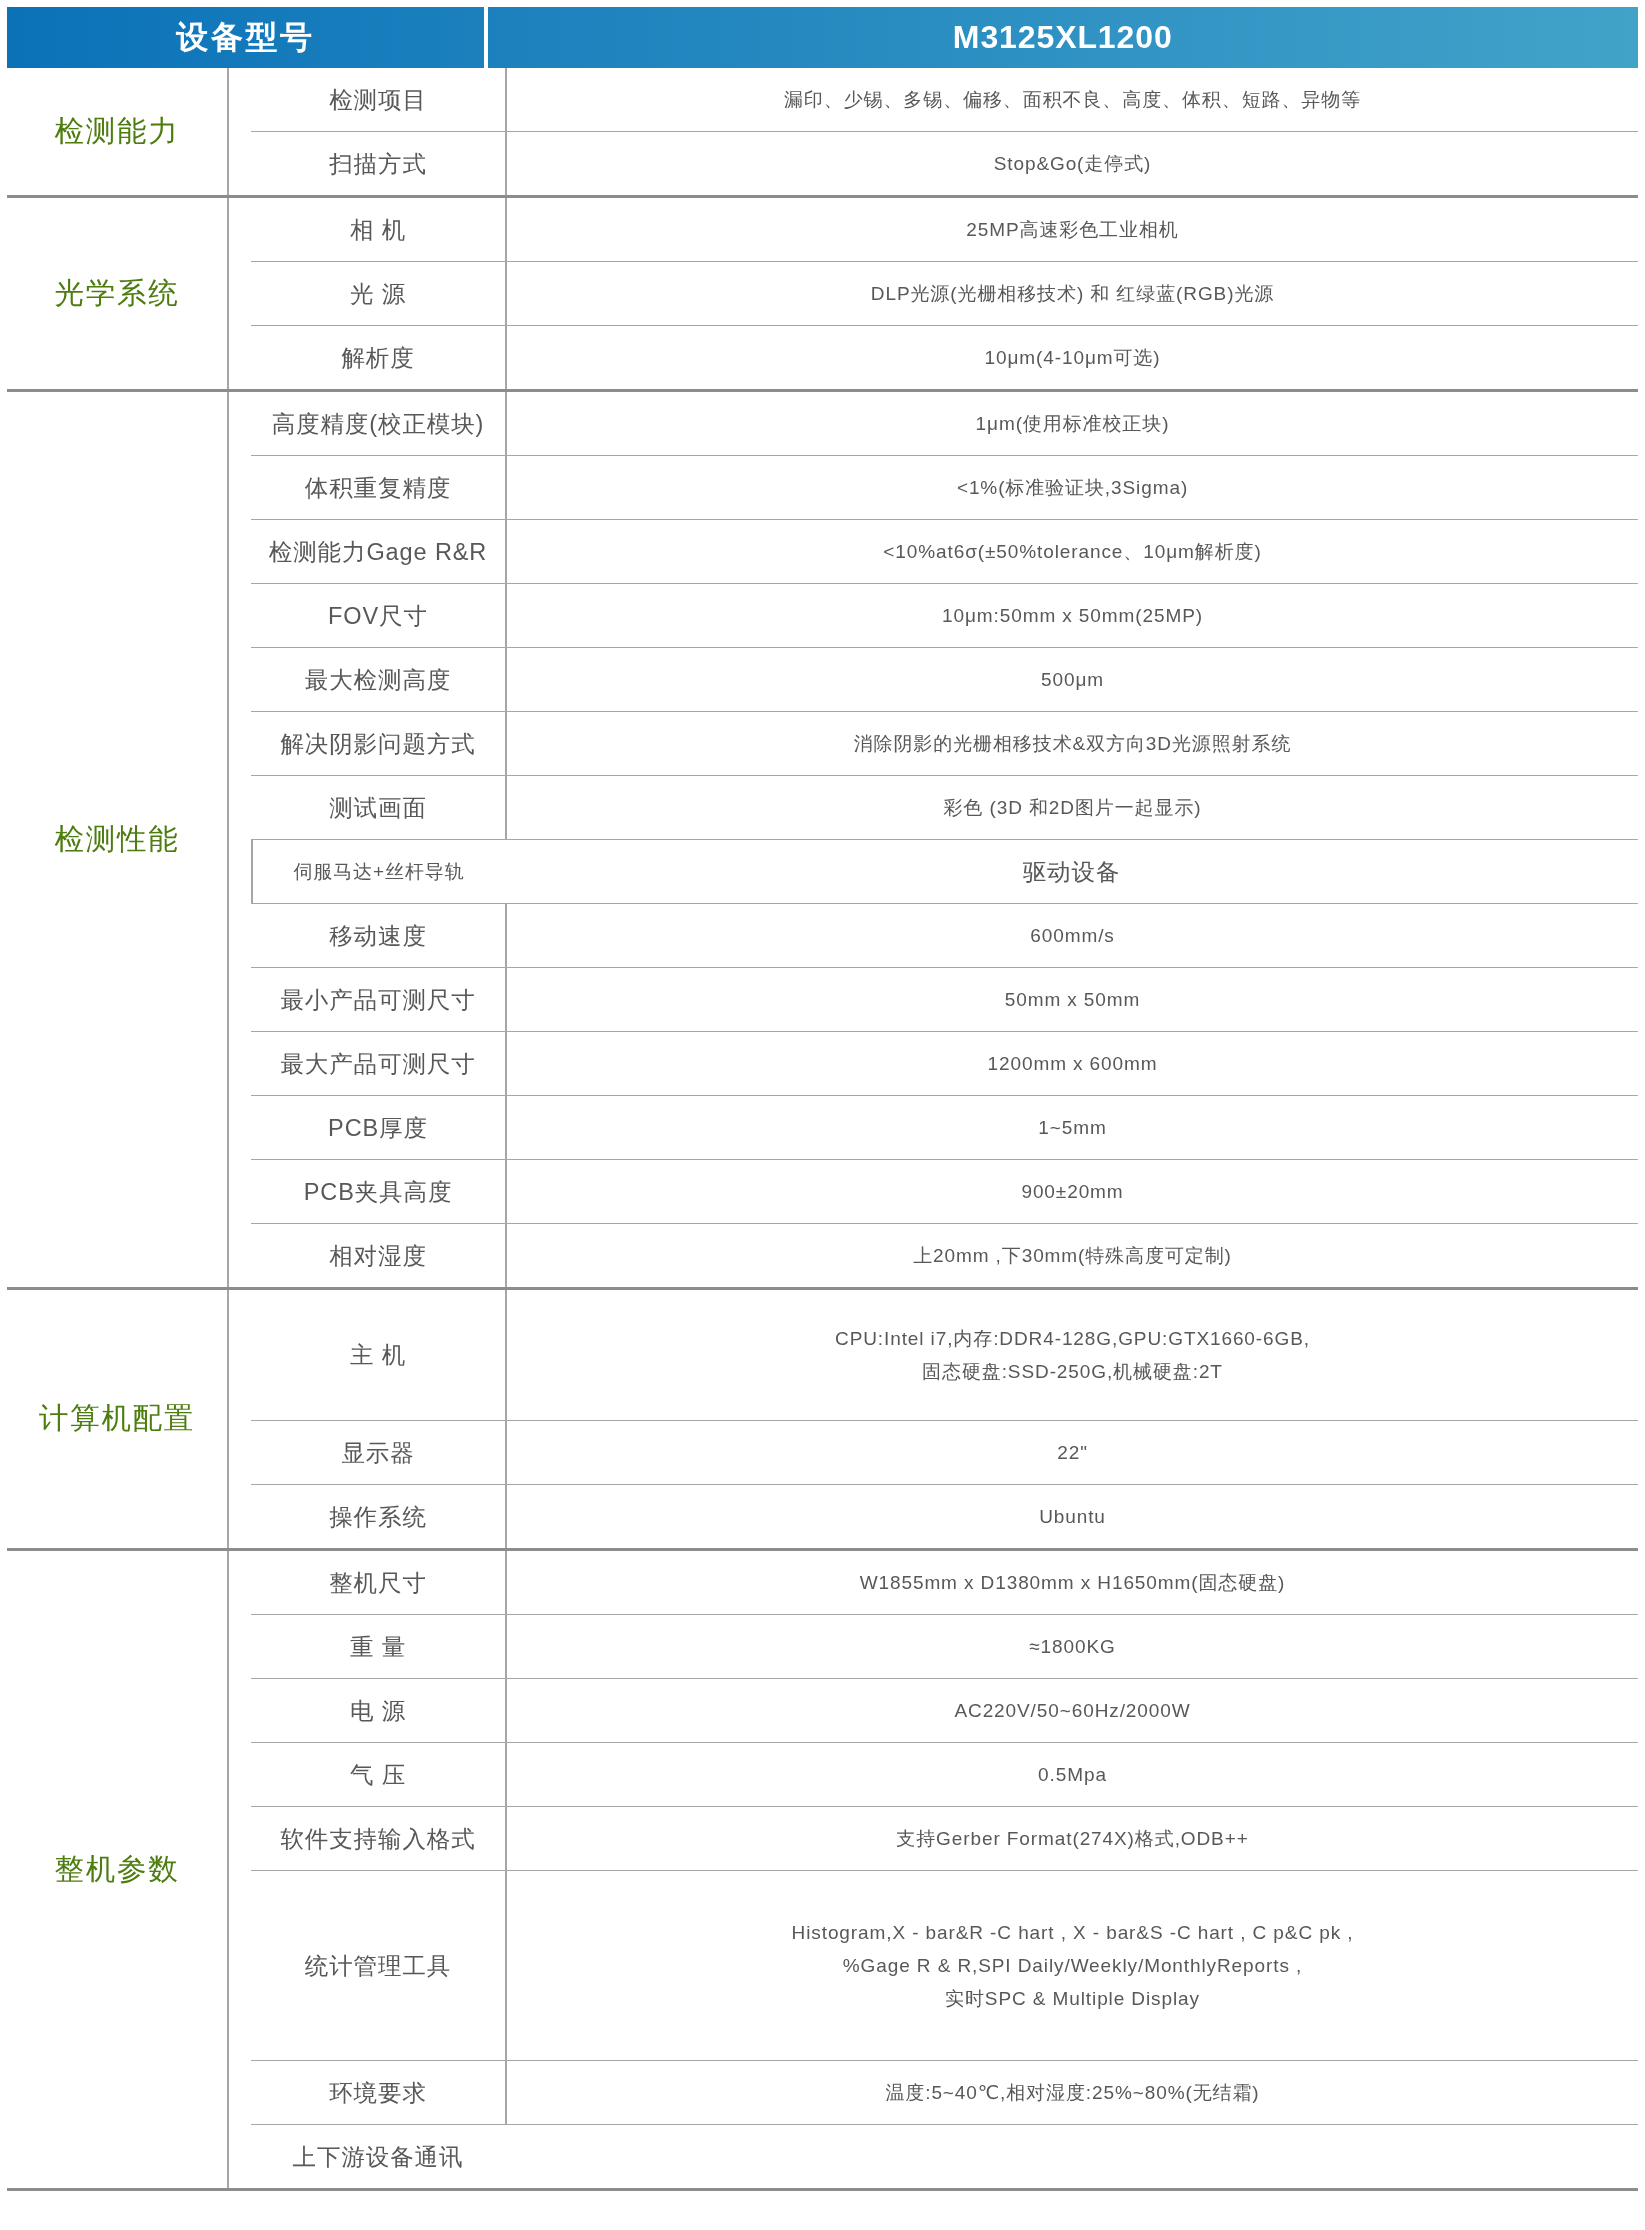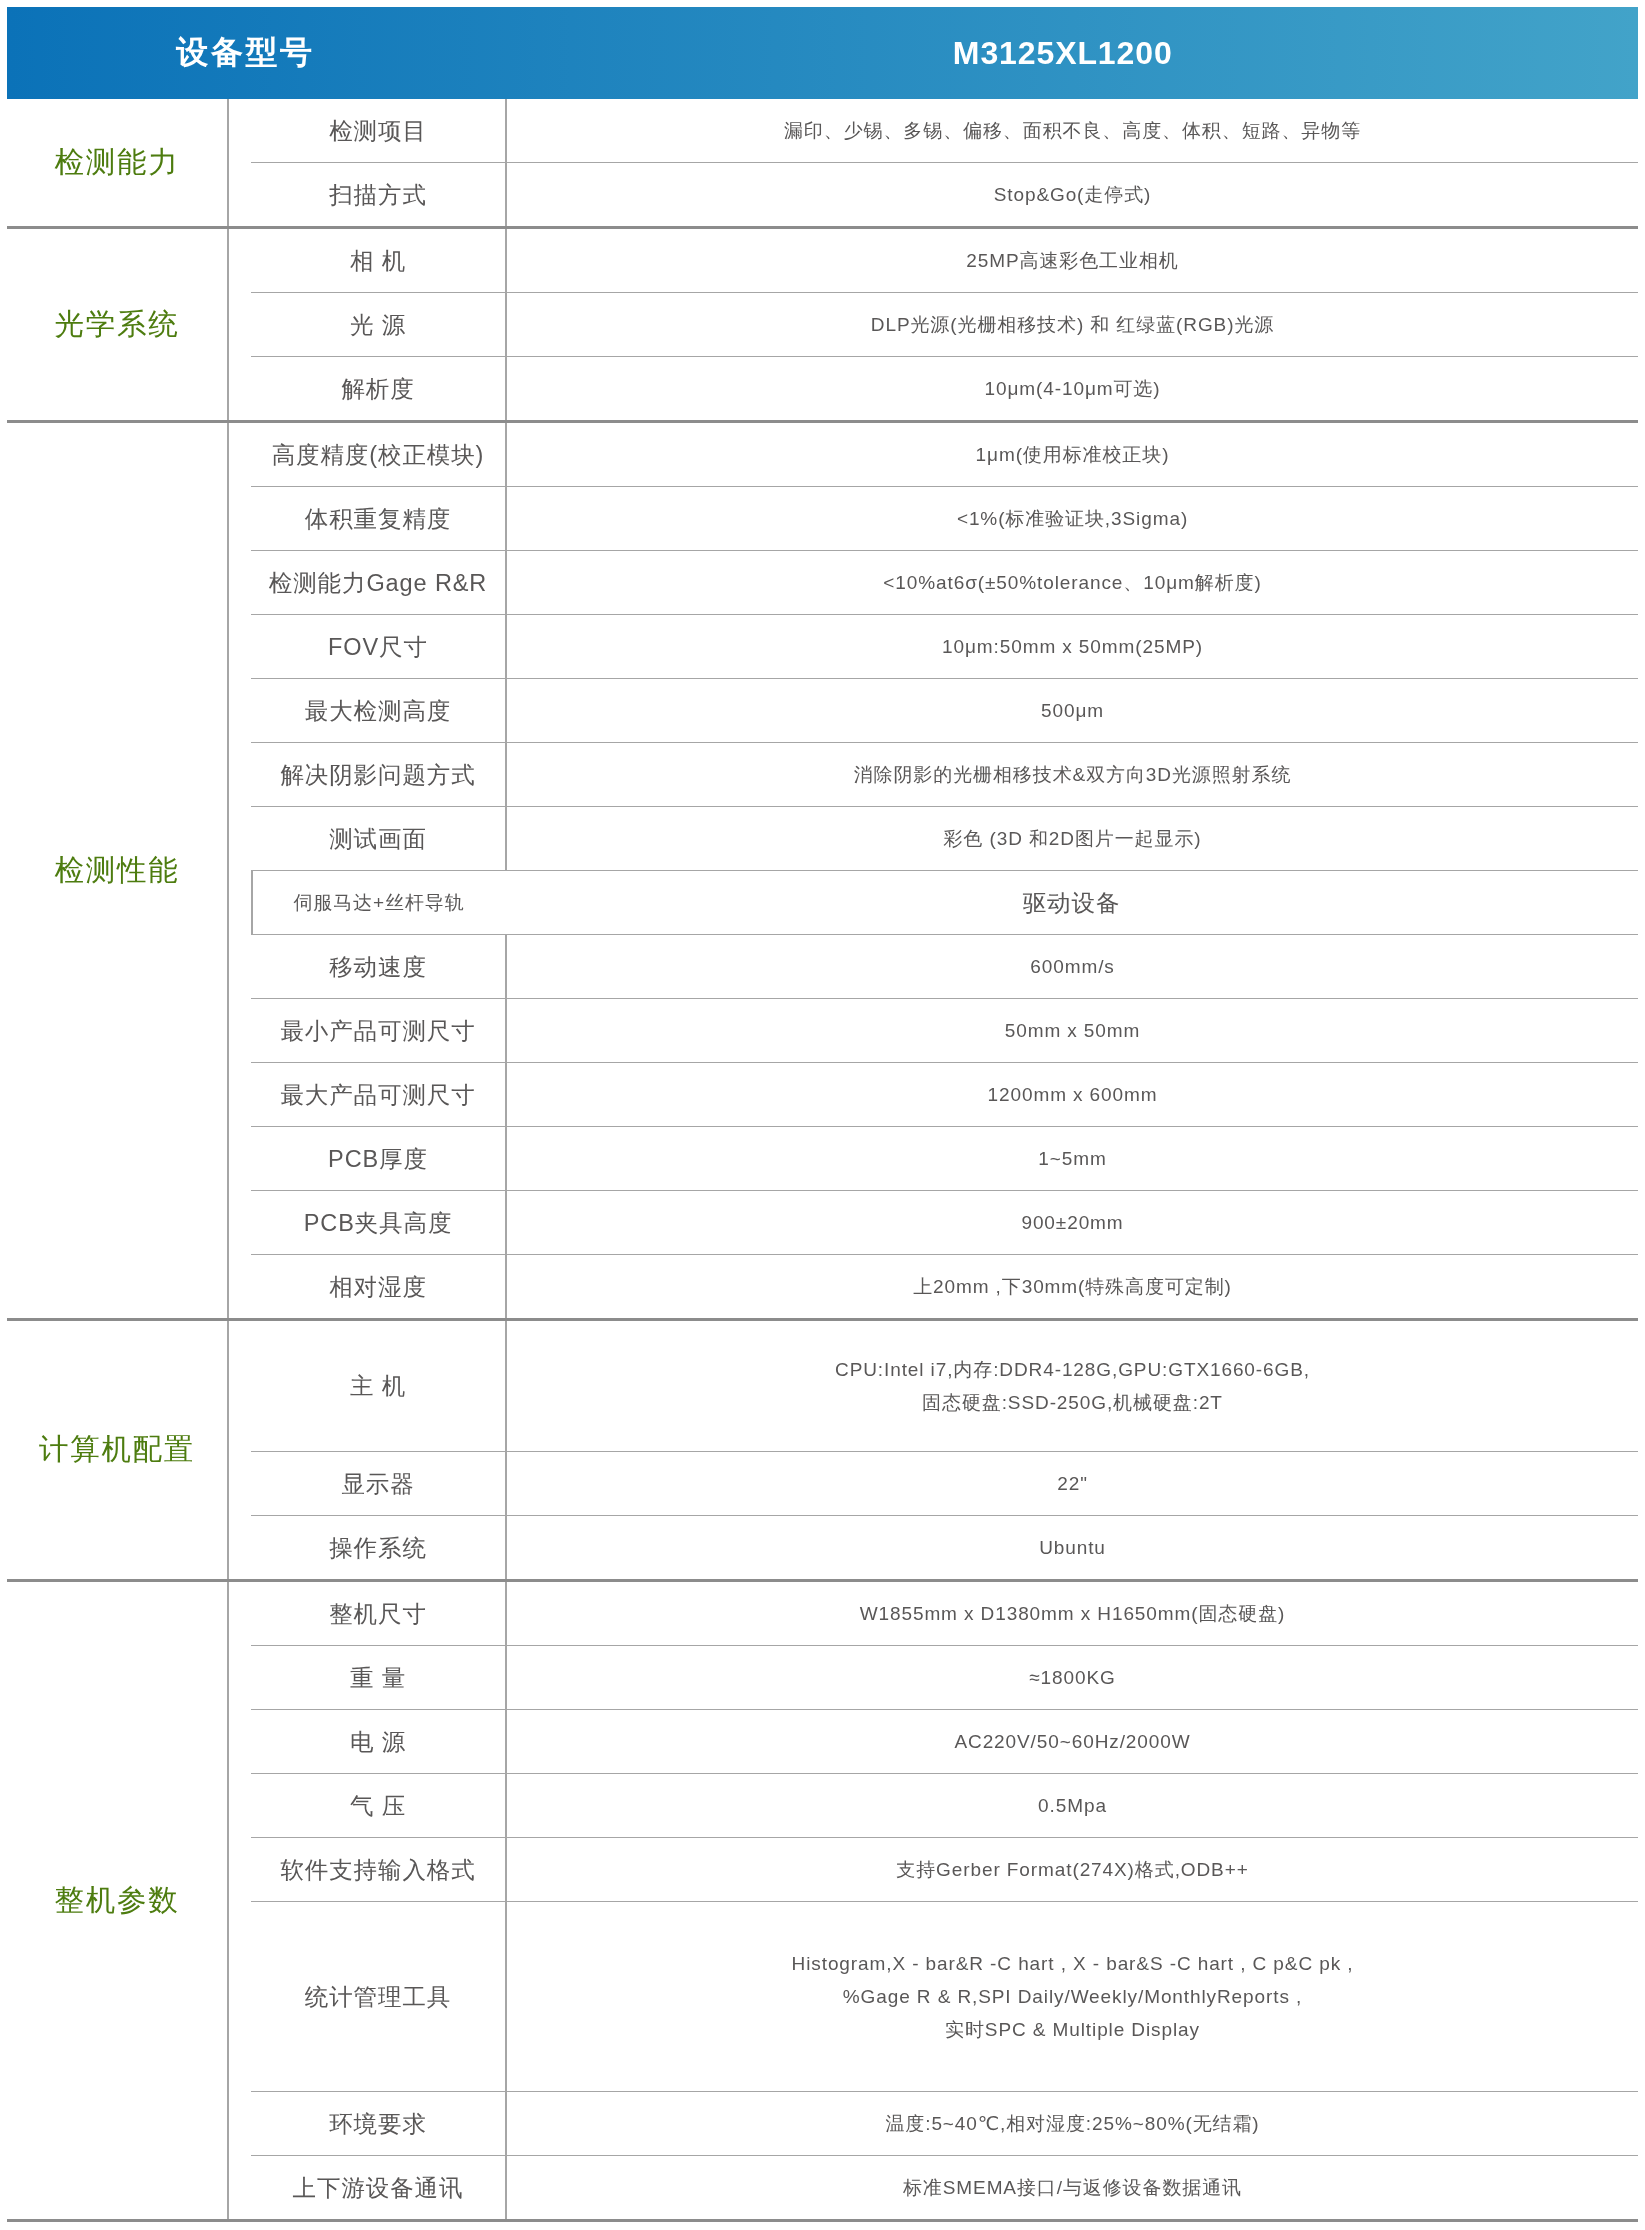--- a/index.html
+++ b/index.html
@@ -16,24 +16,23 @@
     overflow: hidden;
   }
   .sheet {
     position: absolute;
     left: 7px;
     top: 7px;
     width: 1631px;
   }
   
   .header {
-    height: 92px;
+    height: 61px;
     display: flex;
     background: linear-gradient(90deg, #0b72b8, #42a3c9);
-    align-items: center;
   }
   .header-cell {
     display: flex;
     align-items: center;
     justify-content: center;
     color: #ffffff;
     font-weight: bold;
     font-size: 32px;
   }
   .header-cell.left  { width: 477px; letter-spacing: 2.6px; }
@@ -231,19 +230,18 @@
             <div class="cell value-cell">Histogram,X - bar&amp;R -C hart , X - bar&amp;S -C hart , C p&amp;C pk ,
 %Gage R &amp; R,SPI Daily/Weekly/MonthlyReports ,
 实时SPC &amp; Multiple Display</div>
           </div>
           <div class="row">
             <div class="cell label-cell">环境要求</div>
             <div class="cell value-cell">温度:5~40℃,相对湿度:25%~80%(无结霜)</div>
           </div>
           <div class="row">
             <div class="cell label-cell">上下游设备通讯</div>
-            <div class="cell value-cell">标准SMEMA接口/与返修设备数据通讯</div>
           </div>
         </div>
       </section>
     </div>
 </div>
 
 
 </body></html>

